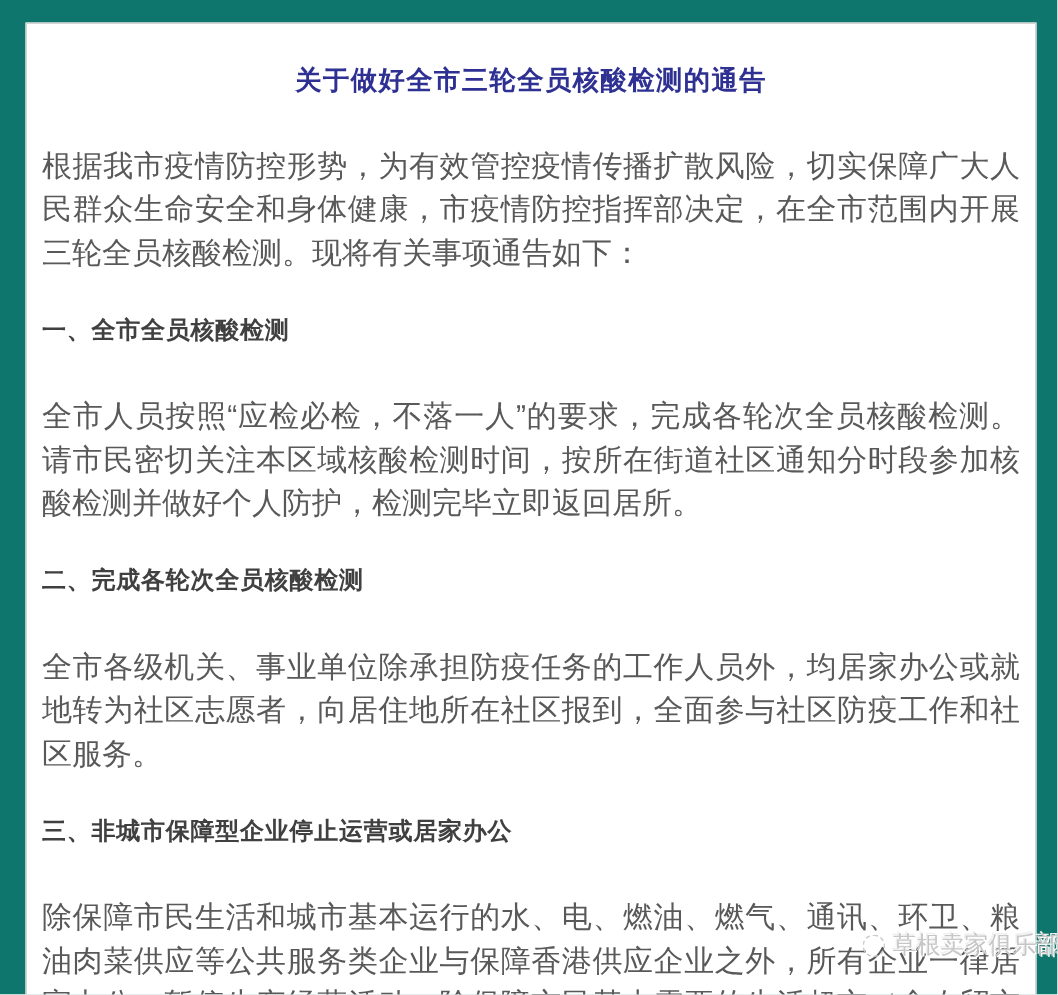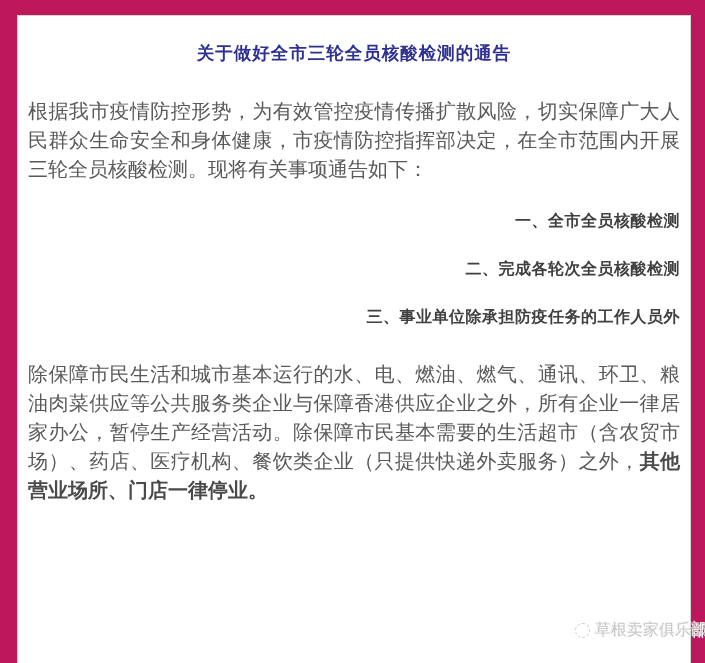--- a/index.html
+++ b/index.html
@@ -2,21 +2,21 @@
 <html><head>
 <meta charset="utf-8">
 <style>
   * { box-sizing: border-box; margin: 0; padding: 0; }
   html, body {
     width: 705px; height: 663px;
     background: #ffffff;
     overflow: hidden;
     font-family: "Liberation Sans", "DejaVu Sans", sans-serif;
   }
-  .page { position: relative; width: 705px; height: 663px; background: #be185d; }
+  .page { position: relative; width: 705px; height: 663px; background: #0f766e; }
   .notice-frame {
     position: absolute;
     left: 17px; top: 15px;
     width: 674px; height: 680px; 
     border: 1px solid #d4d4d4;
     background: #ffffff;
     padding: 0 10px;
   }
   .notice-title {
     margin: 25px 8px 0;
@@ -34,21 +34,20 @@
     color: #595959;
     text-align: justify;
   }
   h2.section-heading {
     margin: 26px 0 0;
     font-size: 16px;
     line-height: 22px;
     font-weight: bold;
     color: #404040;
     letter-spacing: 0.5px;
-    text-align: right;
   }
   .bold-tail { font-weight: bold; color: #4a4a4a; }
   .watermark {
     position: absolute;
     left: 575px; top: 620px;
     display: flex;
     align-items: center;
     gap: 5px;
     color: #c6c6c6;
     text-shadow: 1px 1px 0 #ffffff, -1px -1px 0 #efefef;
@@ -68,25 +67,27 @@
 
 <div class="page">
   <div class="notice-frame">
 
     <h1 class="notice-title">关于做好全市三轮全员核酸检测的通告</h1>
 
     <p class="body-para">根据我市疫情防控形势，为有效管控疫情传播扩散风险，切实保障广大人民群众生命安全和身体健康，市疫情防控指挥部决定，在全市范围内开展三轮全员核酸检测。现将有关事项通告如下：</p>
 
     <h2 class="section-heading">一、全市全员核酸检测</h2>
 
+    <p class="body-para">全市人员按照“应检必检，不落一人”的要求，完成各轮次全员核酸检测。请市民密切关注本区域核酸检测时间，按所在街道社区通知分时段参加核酸检测并做好个人防护，检测完毕立即返回居所。</p>
 
     <h2 class="section-heading">二、完成各轮次全员核酸检测</h2>
 
+    <p class="body-para">全市各级机关、事业单位除承担防疫任务的工作人员外，均居家办公或就地转为社区志愿者，向居住地所在社区报到，全面参与社区防疫工作和社区服务。</p>
 
-    <h2 class="section-heading">三、事业单位除承担防疫任务的工作人员外</h2>
+    <h2 class="section-heading">三、非城市保障型企业停止运营或居家办公</h2>
 
     <p class="body-para"><span>除保障市民生活和城市基本运行的水、电、燃油、燃气、通讯、环卫、粮油肉菜供应等公共服务类企业与保障香港供应企业之外，所有企业一律居家办公，暂停生产经营活动。除保障市民基本需要的生活超市（含农贸市场）、药店、医疗机构、餐饮类企业（只提供快递外卖服务）之外，</span><span class="bold-tail">其他营业场所、门店一律停业。</span></p>
 
   </div>
 
   <div class="watermark">
     <span class="watermark-glyph"></span>
     <span>草根卖家俱乐部</span>
   </div>
 </div>

